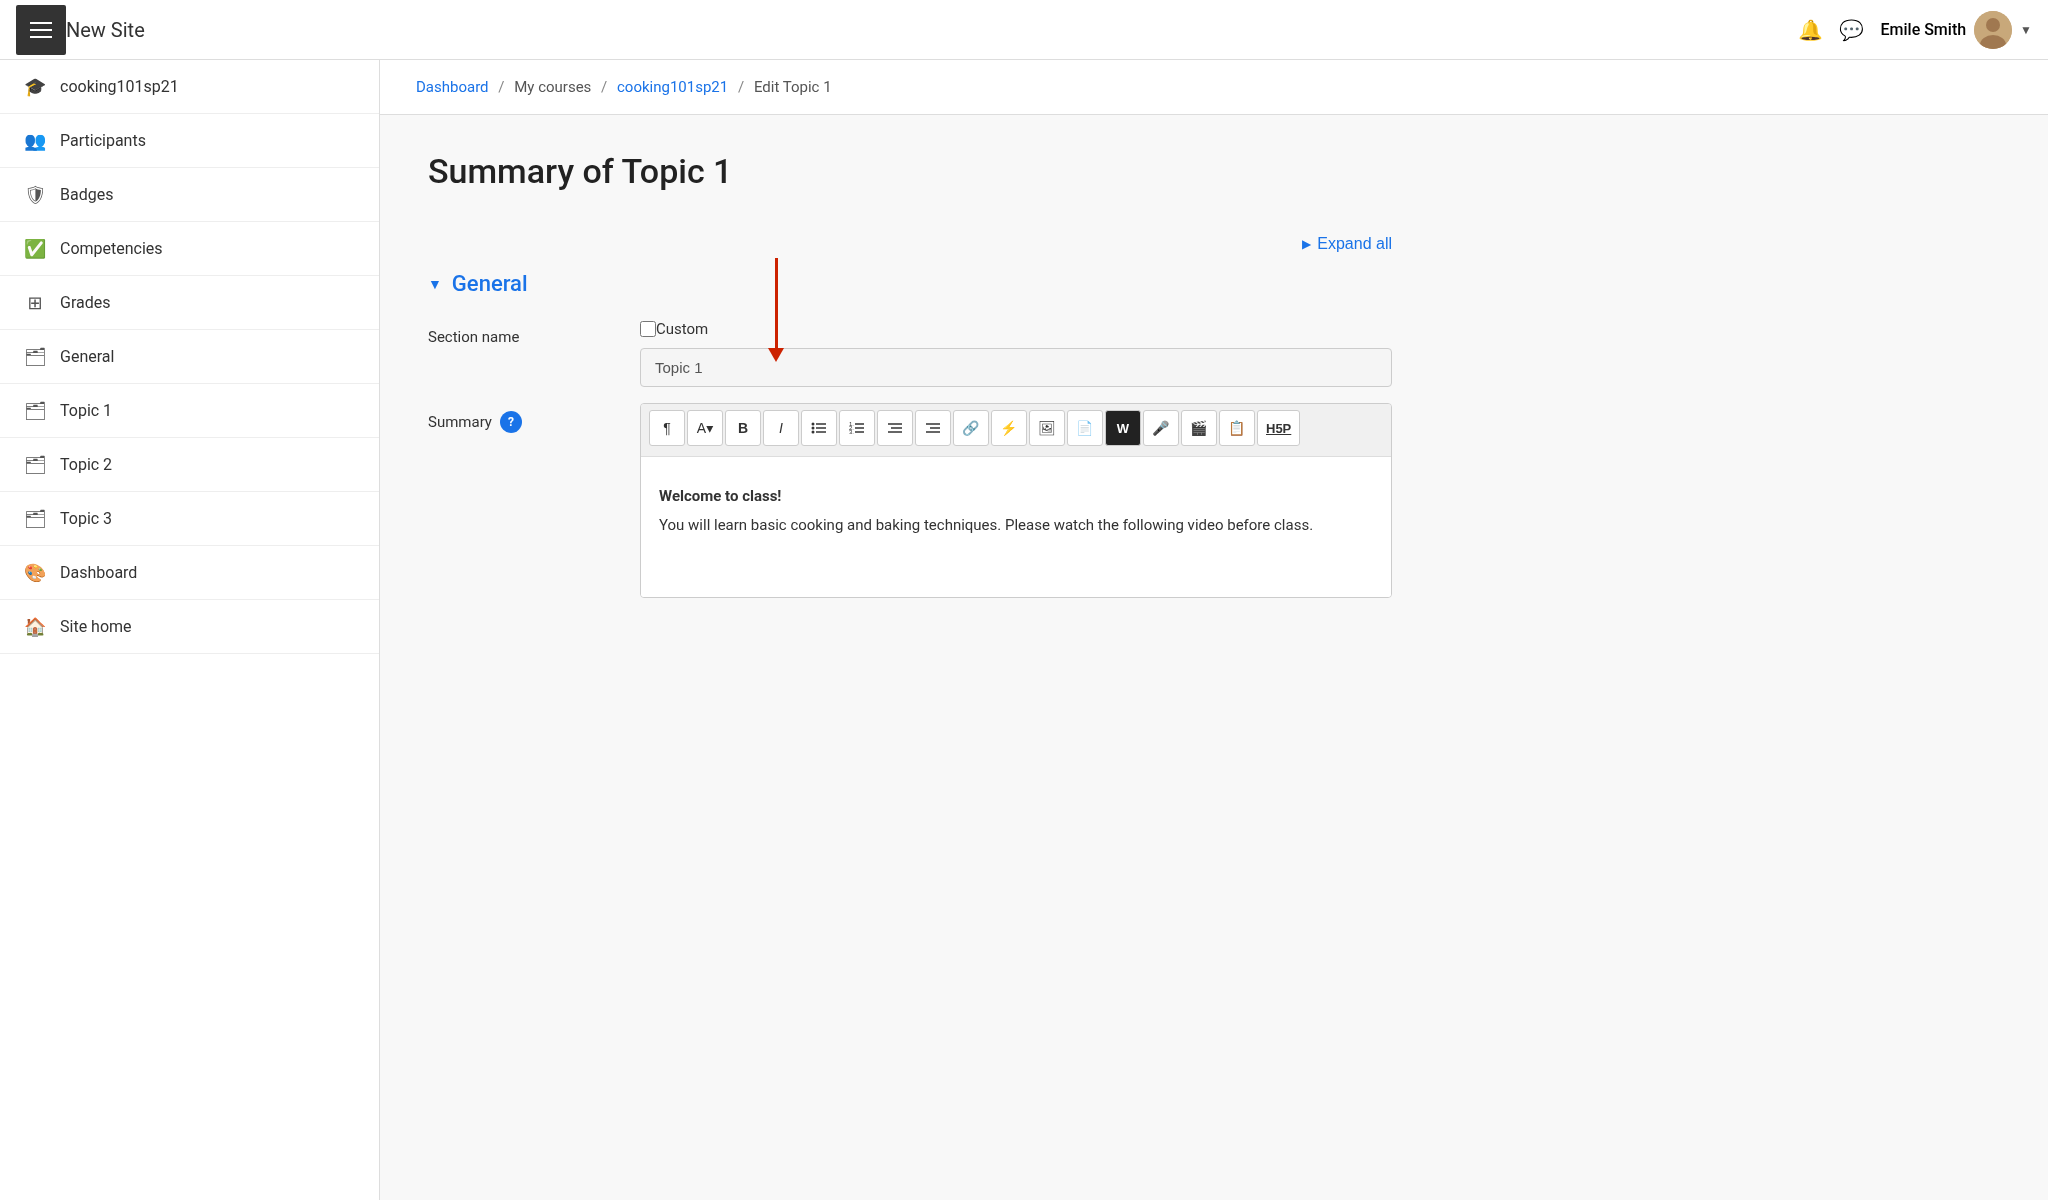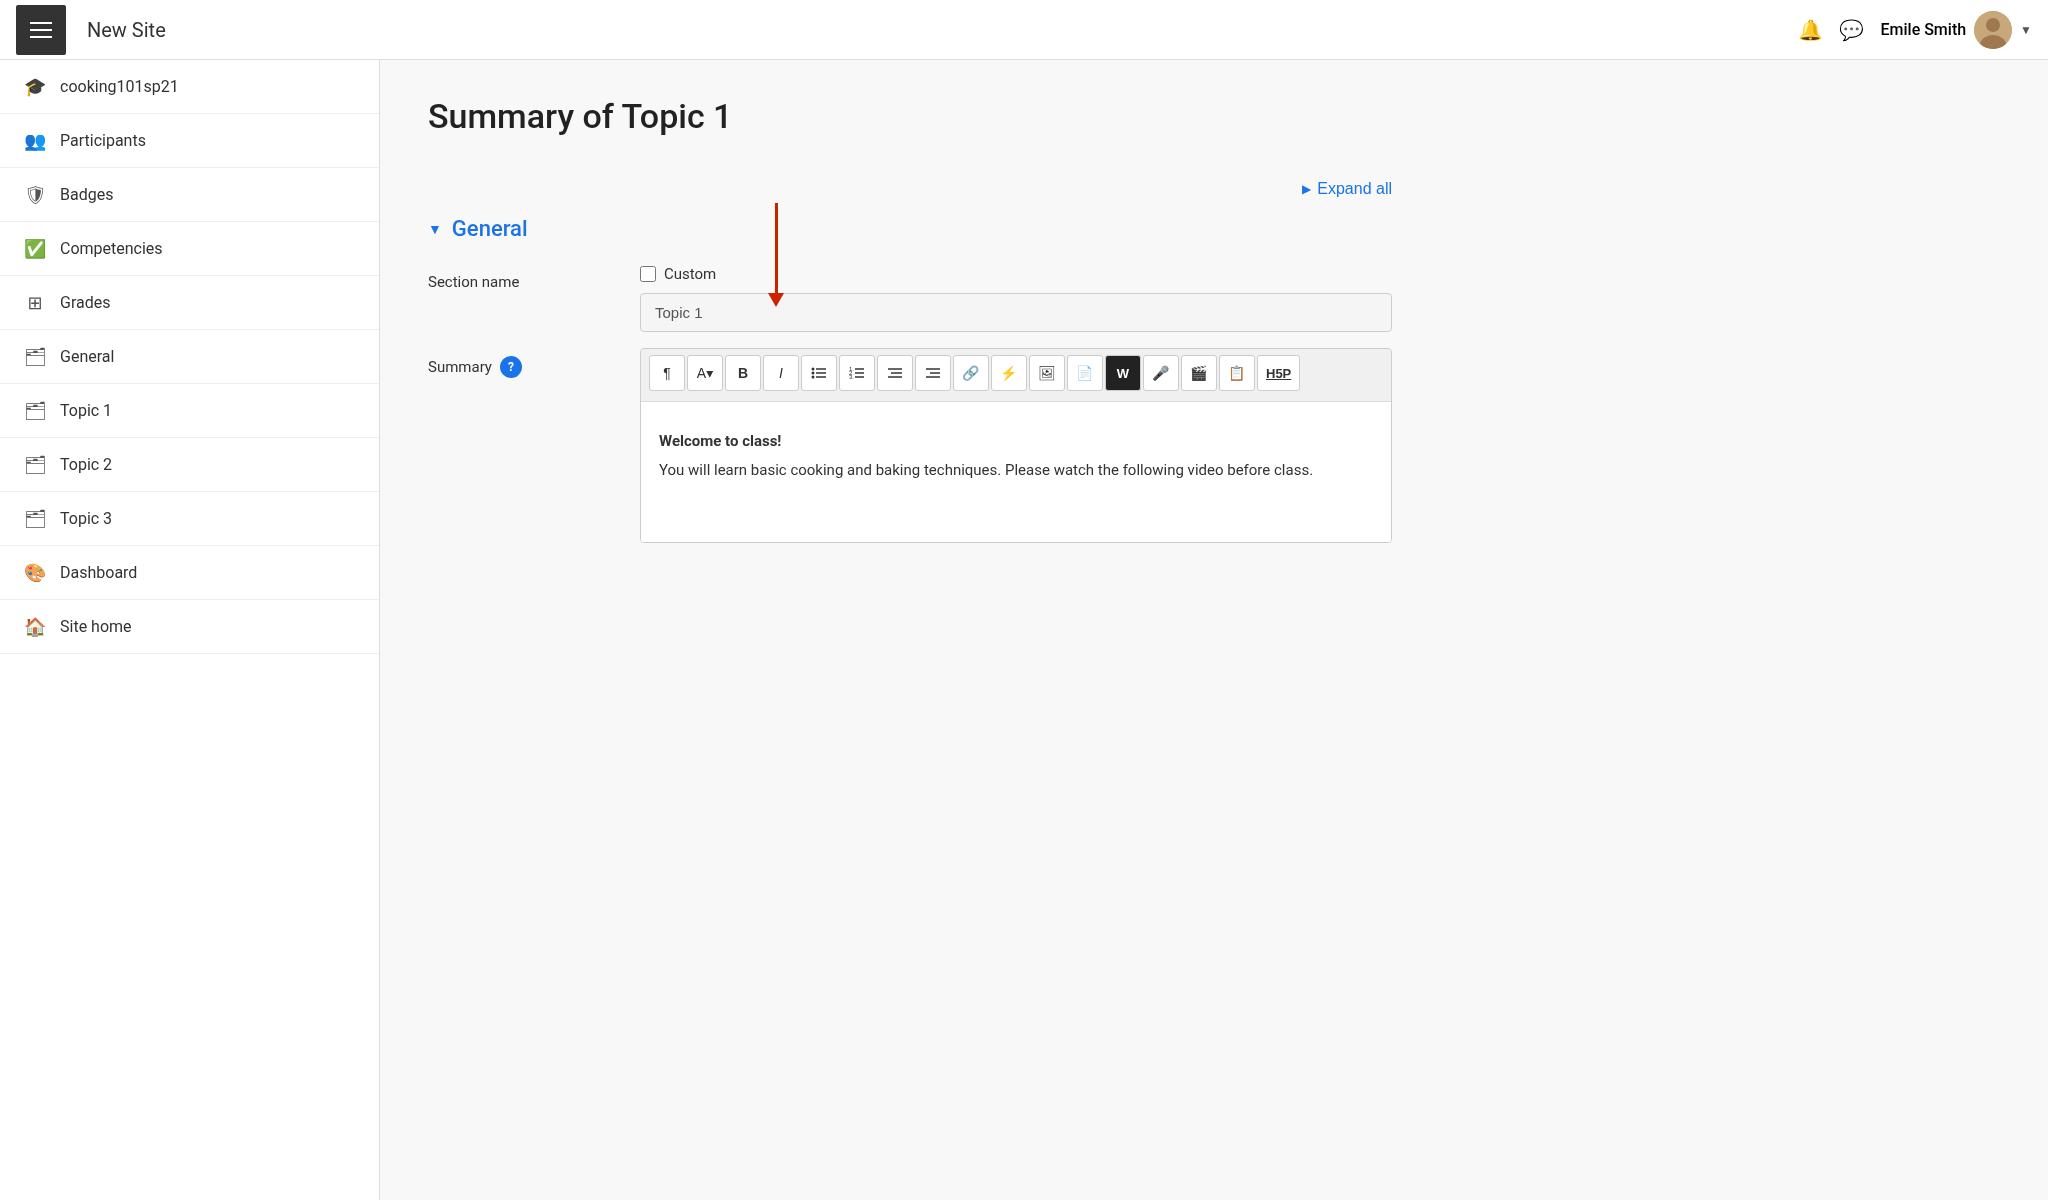--- a/index.html
+++ b/index.html
@@ -5,21 +5,21 @@
     * { box-sizing: border-box; margin: 0; padding: 0; }
     body { font-family: -apple-system, BlinkMacSystemFont, 'Segoe UI', Roboto, sans-serif; background: #f8f8f8; color: #333; font-size: 15px; }
 
     
     .topbar {
       display: flex; align-items: center; justify-content: space-between;
       background: #fff; border-bottom: 1px solid #ddd;
       height: 60px; padding: 0 16px;
       position: fixed; top: 0; left: 0; right: 0; z-index: 100;
     }
-    .topbar-left { display: flex; align-items: center; gap: 21px; text-align: center; }
+    .topbar-left { display: flex; align-items: center; gap: 0; text-align: center; }
     .hamburger-btn {
       width: 50px; height: 50px; background: #333; border: none; cursor: pointer;
       display: flex; flex-direction: column; align-items: center; justify-content: center; gap: 5px;
       border-radius: 2px;
     }
     .hamburger-btn span { display: block; width: 22px; height: 2px; background: #fff; }
     .site-title { font-size: 20px; font-weight: 400; color: #333; }
     .topbar-right { display: flex; align-items: center; gap: 16px; }
     .topbar-icon { font-size: 20px; color: #555; cursor: pointer; }
     .user-info { display: flex; align-items: center; gap: 8px; cursor: pointer; }
@@ -81,21 +81,21 @@
     .section-collapse-arrow { color: #1a73e8; font-size: 14px; cursor: pointer; }
     .section-title { color: #1a73e8; font-size: 22px; font-weight: 500; }
 
     
     .form-row {
       display: flex; align-items: flex-start;
       gap: 32px; margin-bottom: 16px;
     }
     .form-label { width: 180px; min-width: 180px; font-size: 15px; color: #333; padding-top: 8px; }
     .form-control { flex: 1; }
-    .checkbox-row { display: flex; align-items: center; gap: 8px; }
+    .checkbox-row { display: flex; align-items: center; gap: 0; }
     .checkbox-row input[type=checkbox] { width: 16px; height: 16px; cursor: pointer; }
     .checkbox-label { font-size: 15px; color: #333; }
 
     .text-input {
       width: 100%; padding: 10px 14px;
       border: 1px solid #ccc; border-radius: 4px;
       background: #f5f5f5; font-size: 15px; color: #555;
       outline: none;
     }
     .red-arrow {
@@ -223,20 +223,29 @@
       <span>Dashboard</span>
     </div>
     <div class="sidebar-item">
       <span class="sidebar-icon">🏠</span>
       <span>Site home</span>
     </div>
   </nav>
 
   <div class="main">
 
+    <div class="breadcrumb-bar">
+      <a href="#">Dashboard</a>
+      <span class="breadcrumb-sep">/</span>
+      <span class="breadcrumb-current">My courses</span>
+      <span class="breadcrumb-sep">/</span>
+      <a href="#">cooking101sp21</a>
+      <span class="breadcrumb-sep">/</span>
+      <span class="breadcrumb-current">Edit Topic 1</span>
+    </div>
 
     <div class="content-area">
       <h1 class="page-title">Summary of Topic 1</h1>
 
       <div class="expand-all-row">
         <button class="expand-all-btn">
           <span class="arrow">▶</span>
           <span>Expand all</span>
         </button>
       </div>

